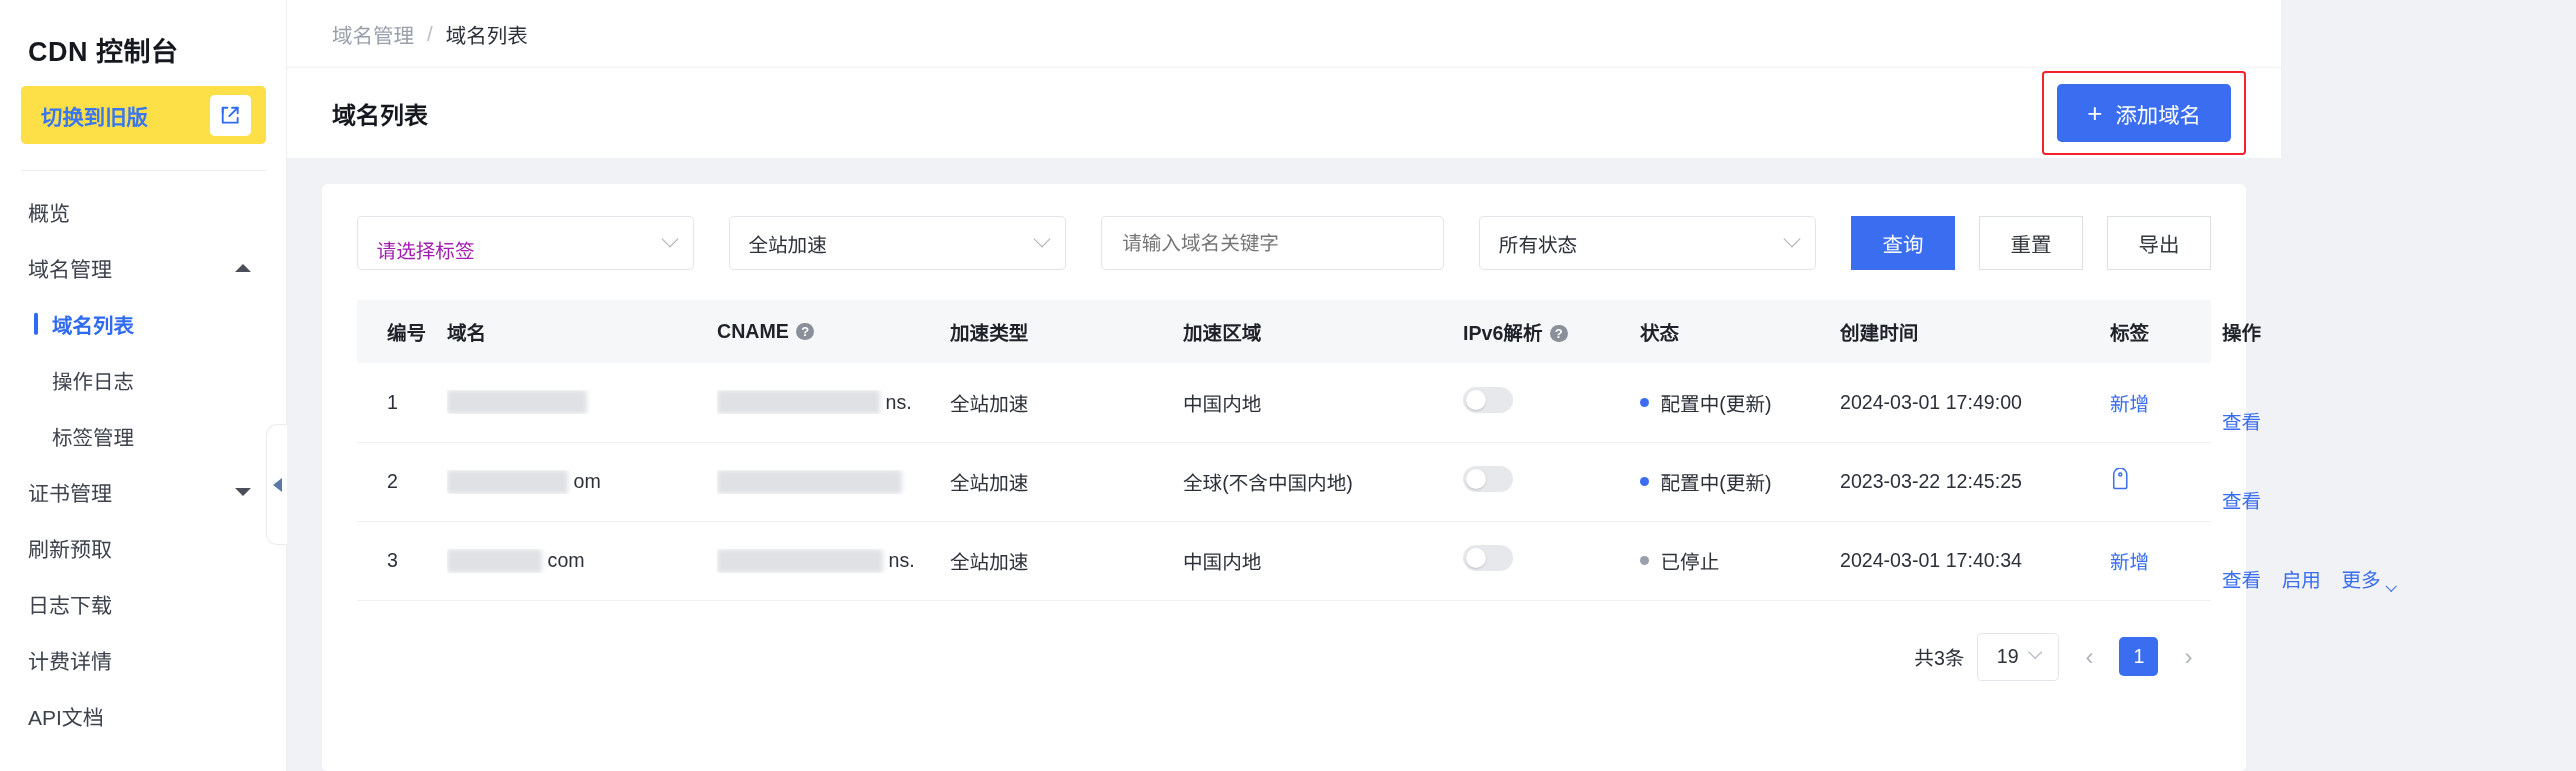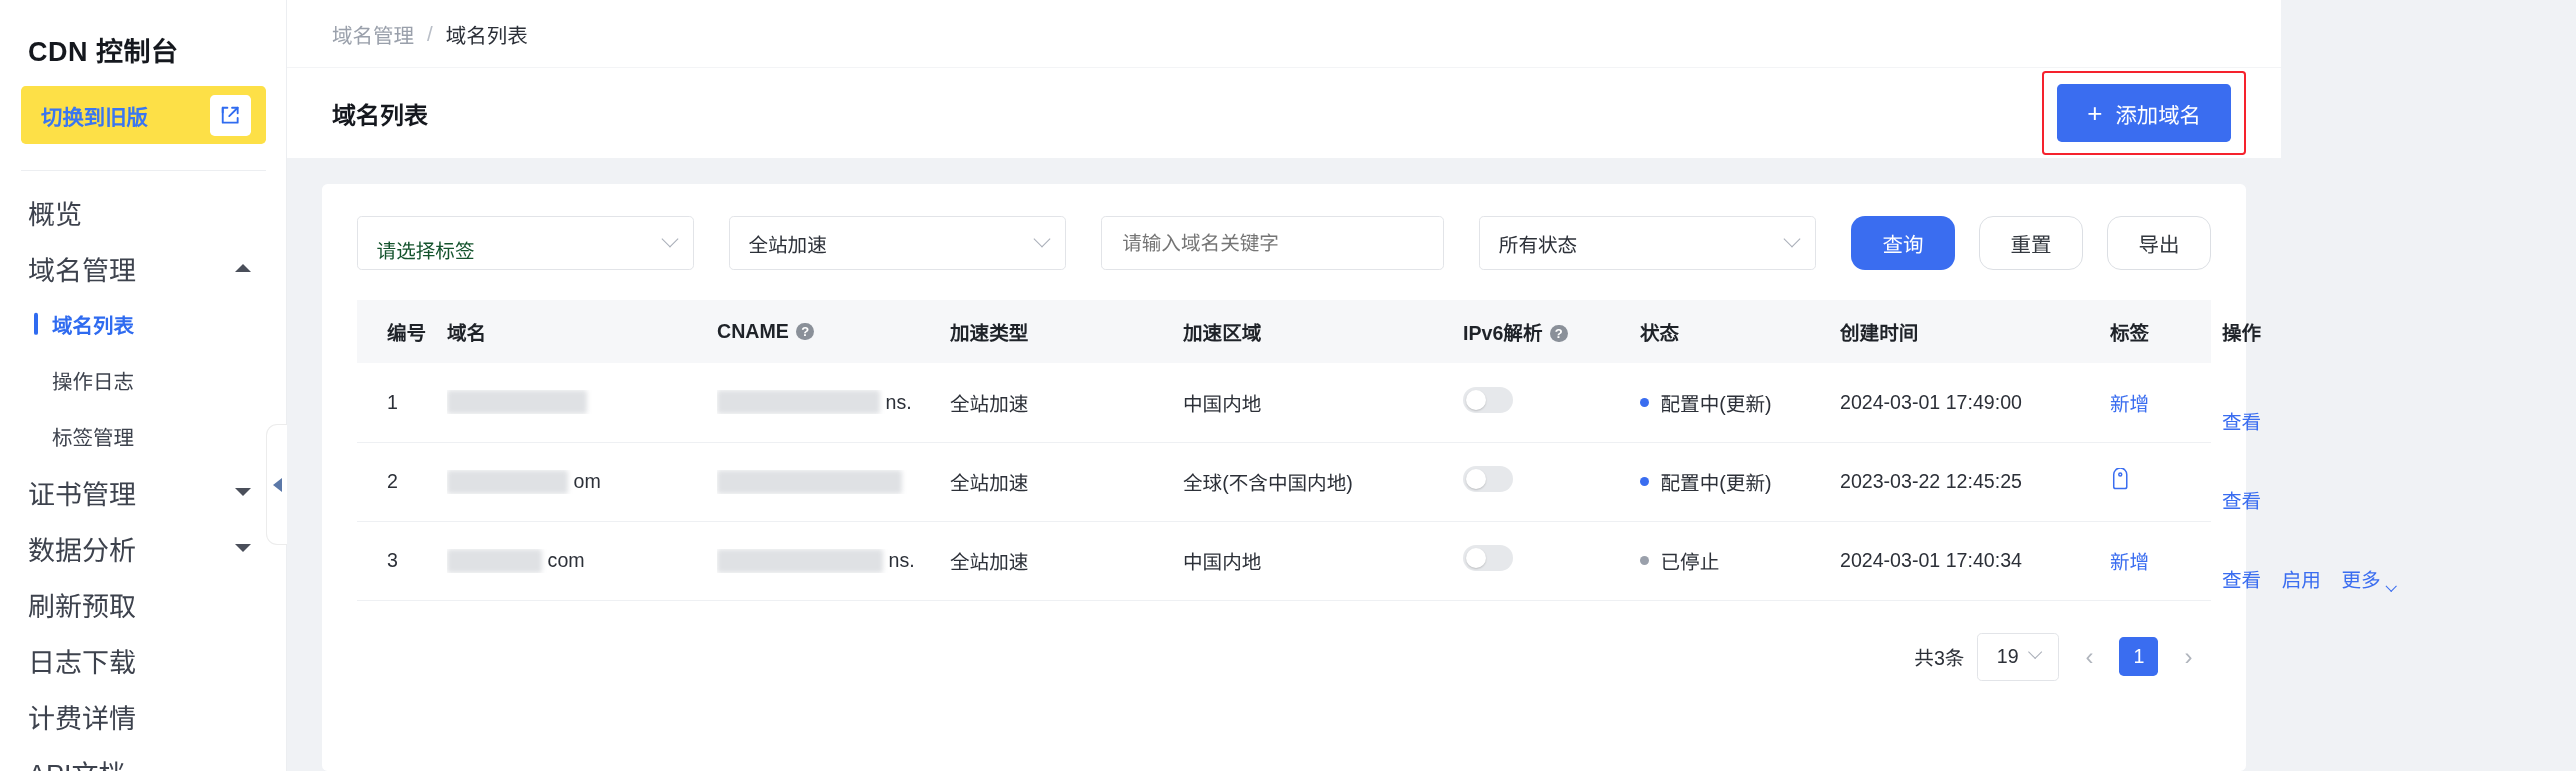--- a/index.html
+++ b/index.html
@@ -57,21 +57,21 @@
     margin: 26px 20.5px 0 20.5px;
     border-top: 0.9px solid #eceef1;
   }
   .nav { margin-top: 13px; }
   .nav-item {
     height: 56px;
     display: flex;
     align-items: center;
     justify-content: space-between;
     padding: 0 35px 0 28px;
-    font-size: 27px;
+    font-size: 21px;
     color: #3c4košice;
     color: #3d424d;
     cursor: pointer;
     position: relative;
   }
   .nav-item .label { white-space: nowrap; }
   .nav-item.sub { padding-left: 52px; font-size: 20.5px; color: #3d424d; }
   .nav-item.sub.active { color: #2f6bf0; font-weight: bold; }
   .nav-item.sub.active::before {
     content: "";
@@ -198,38 +198,38 @@
     display: flex;
     align-items: center;
     padding: 0 17px 0 18.6px;
     font-size: 19.6px;
     background: #fff;
     margin-right: 35px;
     cursor: pointer;
   }
   .field.select { width: 345px; justify-content: space-between; }
   .field.search { width: 352px; }
-  .field .ph { color: #14532d; margin-top: 12px; }
+  .field .ph { color: #a21caf; margin-top: 12px; }
   .field .val { color: #2c3038; }
   .chev {
     width: 12px; height: 12px;
     border-right: 1.9px solid #a9aeb8;
     border-bottom: 1.9px solid #a9aeb8;
     transform: rotate(45deg) translate(-2.8px,-2.8px);
   }
   .filters-right {
     margin-left: auto;
     display: flex;
     align-items: center;
     gap: 24px;
   }
   .btn {
     height: 54px;
     min-width: 104px;
-    border-radius: 14px;
+    border-radius: 0;
     font-size: 20.5px;
     display: inline-flex;
     align-items: center;
     justify-content: center;
     cursor: pointer;
     font-family: Liberation Mono, monospace;
   }
   .btn.solid { background: #3a6df0; color: #fff; border: none; }
   .btn.ghost { background: #fff; color: #33383f; border: 0.9px solid #dcdfe4; }
 
@@ -401,24 +401,20 @@
 
       <div class="nav-item sub">
         <span class="label">标签管理</span>
       </div>
 
       <div class="nav-item">
         <span class="label">证书管理</span>
         <span class="caret down"></span>
       </div>
 
-      <div class="nav-item">
-        <span class="label">数据分析</span>
-        <span class="caret down"></span>
-      </div>
 
       <div class="nav-item">
         <span class="label">刷新预取</span>
       </div>
 
       <div class="nav-item">
         <span class="label">日志下载</span>
       </div>
 
       <div class="nav-item">

